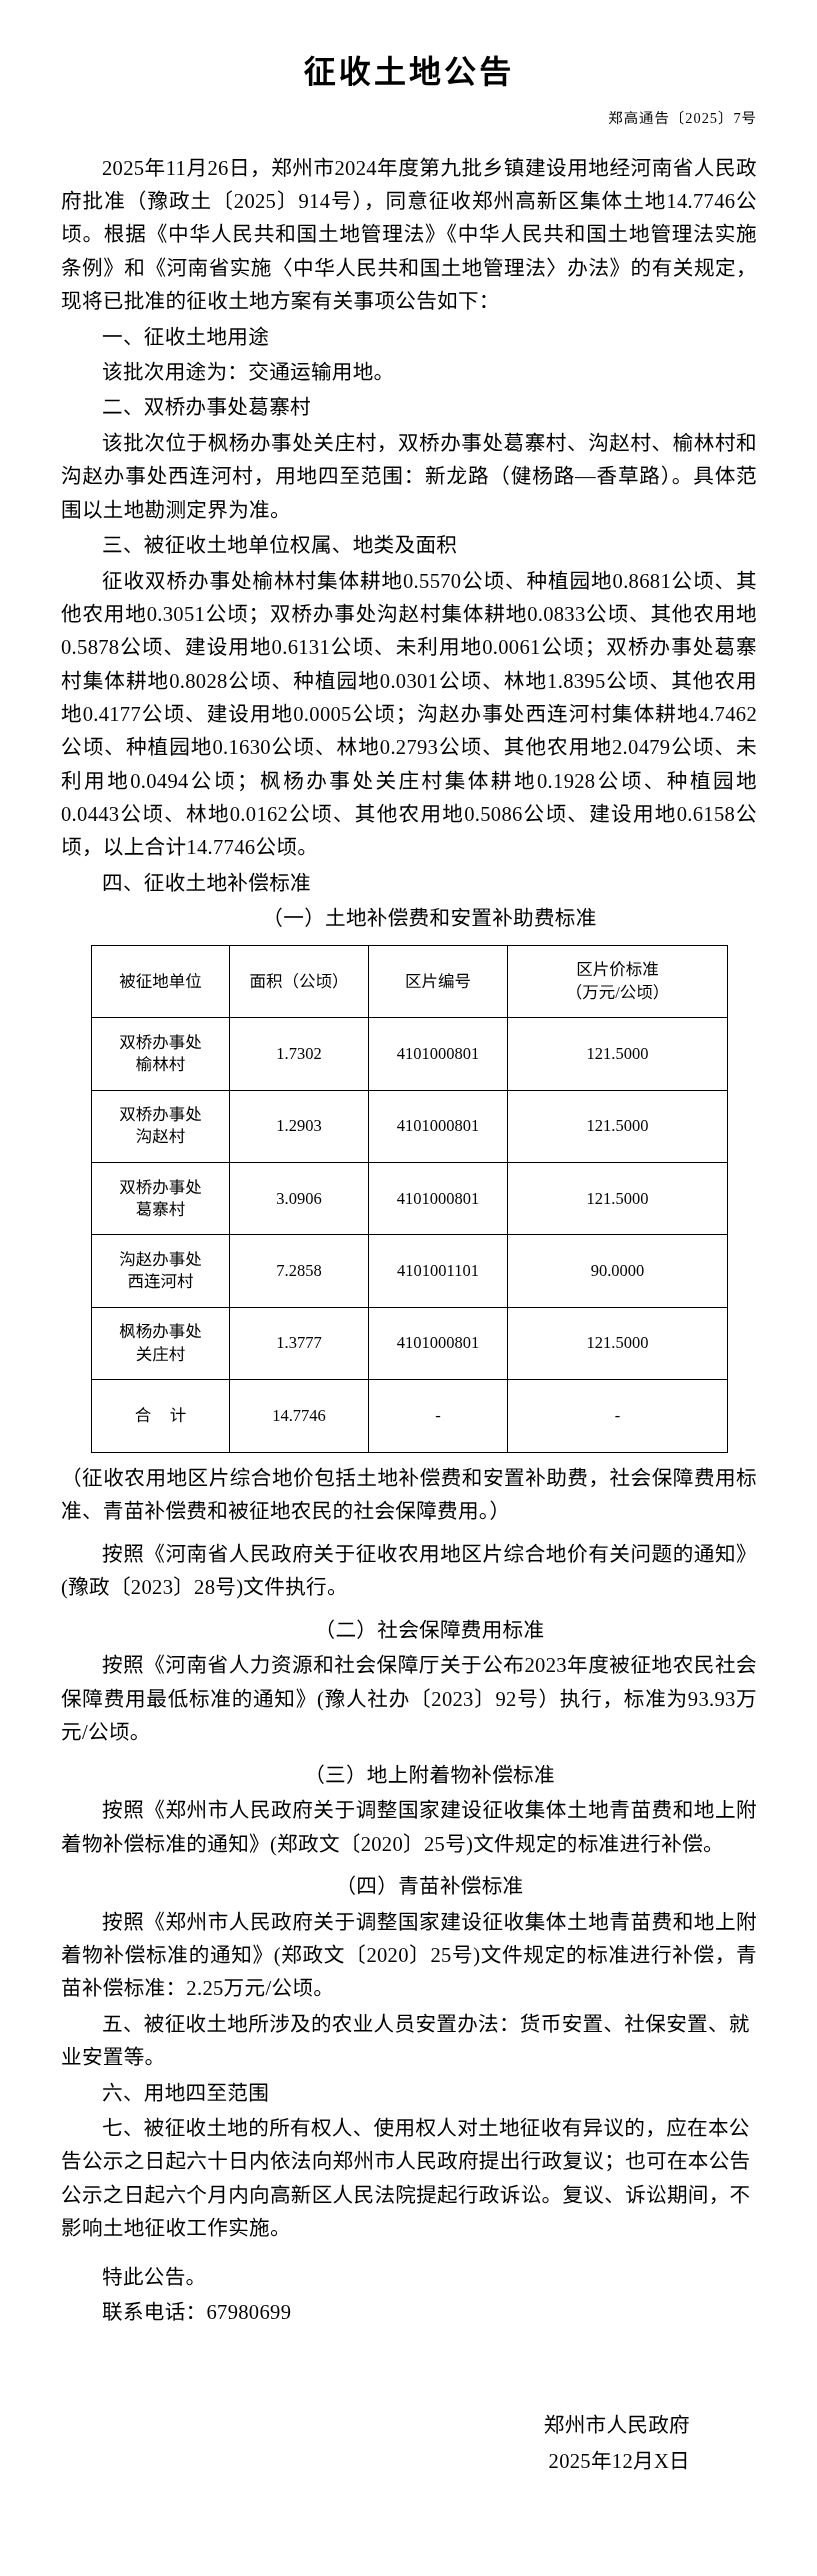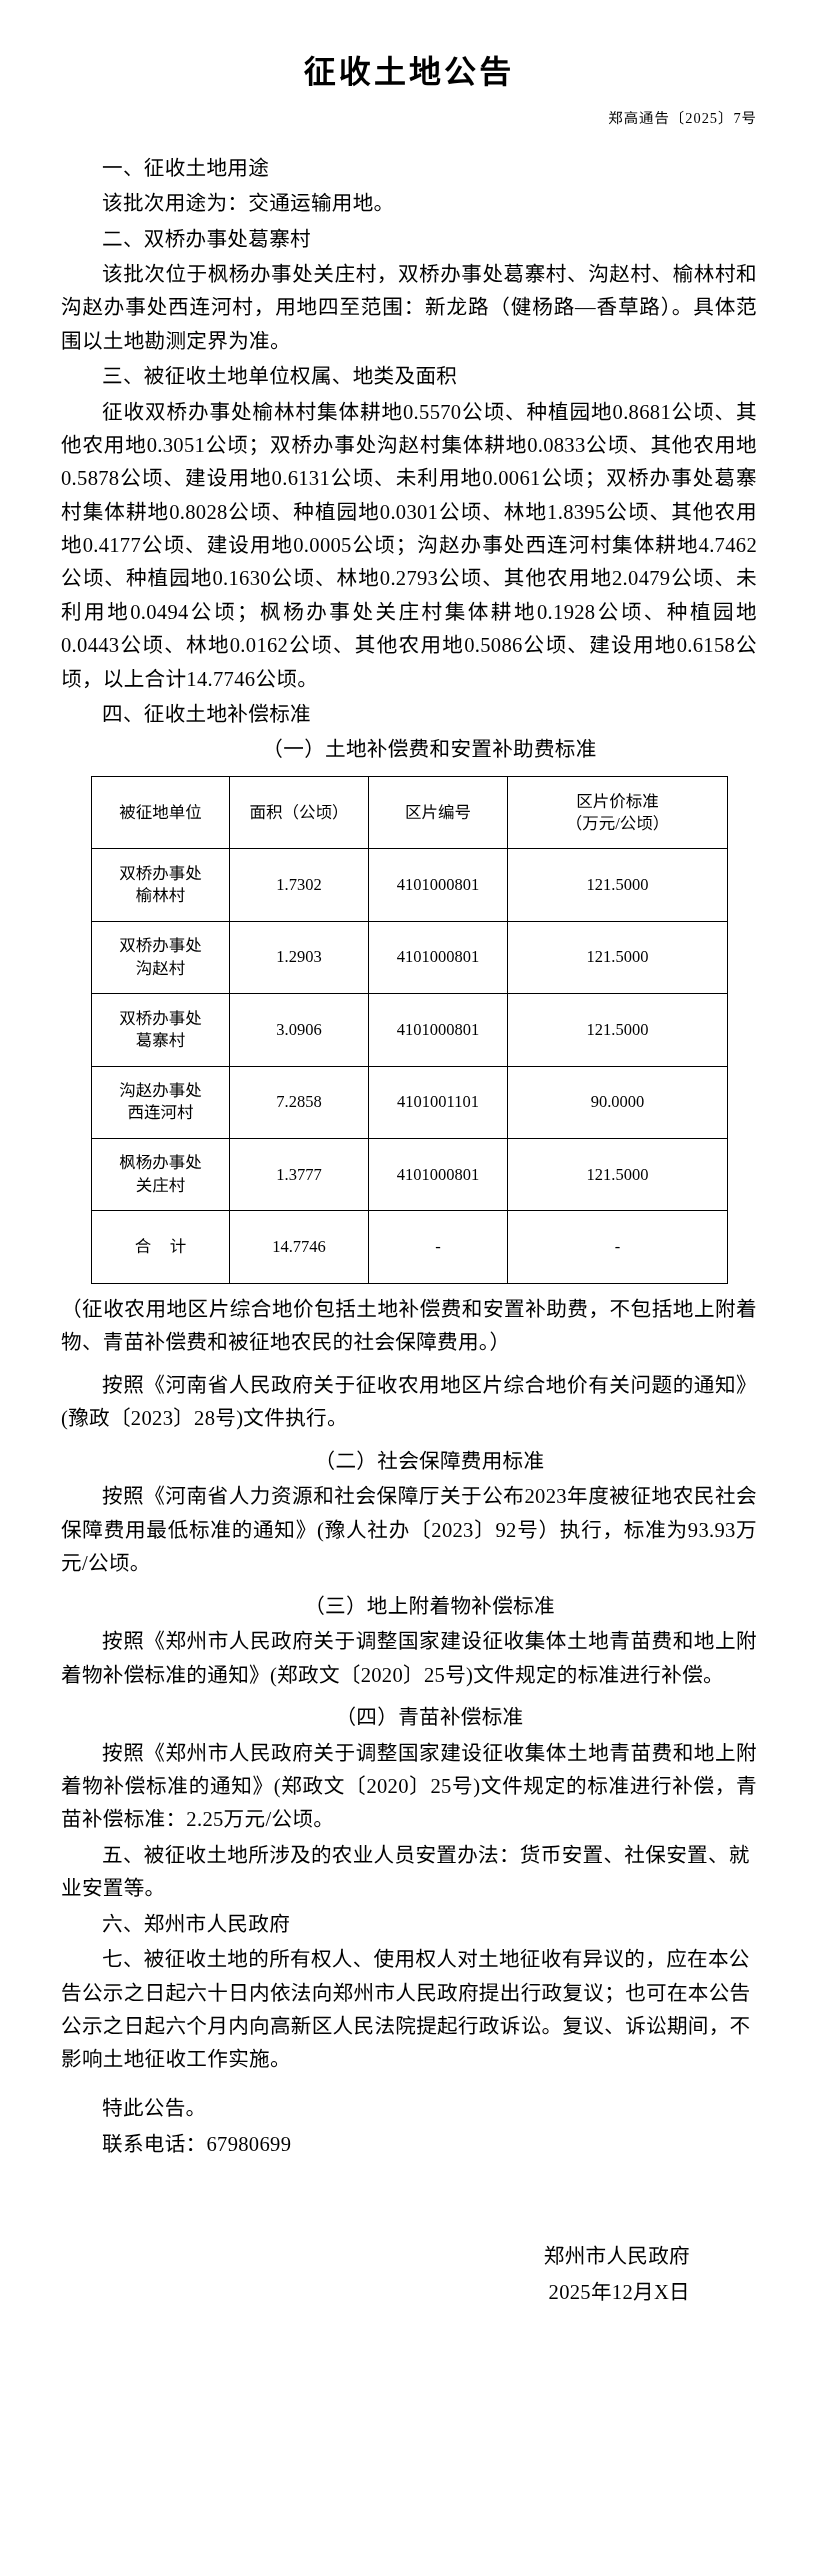--- a/index.html
+++ b/index.html
@@ -126,20 +126,21 @@
 </head>
 <body>
 
 <div class="page">
 
   <h1 class="doc-title">征收土地公告</h1>
   <div class="doc-subtitle">郑高通告〔2025〕7号</div>
 
   <div class="body-block">
 
+    <p class="para">2025年11月26日，郑州市2024年度第九批乡镇建设用地经河南省人民政府批准（豫政土〔2025〕914号），同意征收郑州高新区集体土地14.7746公顷。根据《中华人民共和国土地管理法》《中华人民共和国土地管理法实施条例》和《河南省实施〈中华人民共和国土地管理法〉办法》的有关规定，现将已批准的征收土地方案有关事项公告如下：</p>
 
     <h2 class="section-heading">一、征收土地用途</h2>
     <p class="para">该批次用途为：交通运输用地。</p>
 
     <h2 class="section-heading">二、双桥办事处葛寨村</h2>
     <p class="para">该批次位于枫杨办事处关庄村，双桥办事处葛寨村、沟赵村、榆林村和沟赵办事处西连河村，用地四至范围：新龙路（健杨路—香草路）。具体范围以土地勘测定界为准。</p>
 
     <h2 class="section-heading">三、被征收土地单位权属、地类及面积</h2>
     <p class="para">征收双桥办事处榆林村集体耕地0.5570公顷、种植园地0.8681公顷、其他农用地0.3051公顷；双桥办事处沟赵村集体耕地0.0833公顷、其他农用地0.5878公顷、建设用地0.6131公顷、未利用地0.0061公顷；双桥办事处葛寨村集体耕地0.8028公顷、种植园地0.0301公顷、林地1.8395公顷、其他农用地0.4177公顷、建设用地0.0005公顷；沟赵办事处西连河村集体耕地4.7462公顷、种植园地0.1630公顷、林地0.2793公顷、其他农用地2.0479公顷、未利用地0.0494公顷；枫杨办事处关庄村集体耕地0.1928公顷、种植园地0.0443公顷、林地0.0162公顷、其他农用地0.5086公顷、建设用地0.6158公顷，以上合计14.7746公顷。</p>
 
@@ -212,39 +213,39 @@
         </tr>
         <tr>
           <td class="cell-total">合  计</td>
           <td>14.7746</td>
           <td>-</td>
           <td>-</td>
         </tr>
       </tbody>
     </table>
 
-    <p class="para noindent">（征收农用地区片综合地价包括土地补偿费和安置补助费，不包括地上附着物、青苗补偿费和被征地农民的社会保障费用。）</p>
+    <p class="para noindent">（征收农用地区片综合地价包括土地补偿费和安置补助费，社会保障费用标准、青苗补偿费和被征地农民的社会保障费用。）</p>
     <div class="spacer-sm"></div>
     <p class="para">按照《河南省人民政府关于征收农用地区片综合地价有关问题的通知》(豫政〔2023〕28号)文件执行。</p>
 
     <div class="spacer-sm"></div>
     <h3 class="sub-heading">（二）社会保障费用标准</h3>
     <p class="para">按照《河南省人力资源和社会保障厅关于公布2023年度被征地农民社会保障费用最低标准的通知》(豫人社办〔2023〕92号）执行，标准为93.93万元/公顷。</p>
 
     <div class="spacer-sm"></div>
     <h3 class="sub-heading">（三）地上附着物补偿标准</h3>
     <p class="para">按照《郑州市人民政府关于调整国家建设征收集体土地青苗费和地上附着物补偿标准的通知》(郑政文〔2020〕25号)文件规定的标准进行补偿。</p>
 
     <div class="spacer-sm"></div>
     <h3 class="sub-heading">（四）青苗补偿标准</h3>
     <p class="para">按照《郑州市人民政府关于调整国家建设征收集体土地青苗费和地上附着物补偿标准的通知》(郑政文〔2020〕25号)文件规定的标准进行补偿，青苗补偿标准：2.25万元/公顷。</p>
 
     <h2 class="section-heading">五、被征收土地所涉及的农业人员安置办法：货币安置、社保安置、就业安置等。</h2>
 
-    <h2 class="section-heading">六、郑州市人民政府</h2>
+    <h2 class="section-heading">六、用地四至范围</h2>
 
     <h2 class="section-heading">七、被征收土地的所有权人、使用权人对土地征收有异议的，应在本公告公示之日起六十日内依法向郑州市人民政府提出行政复议；也可在本公告公示之日起六个月内向高新区人民法院提起行政诉讼。复议、诉讼期间，不影响土地征收工作实施。</h2>
 
     <div class="spacer-md"></div>
     <p class="para">特此公告。</p>
 
     <p class="para contact-line">联系电话：67980699</p>
 
     <div class="footer-block">
       <div class="footer-line">郑州市人民政府</div>

